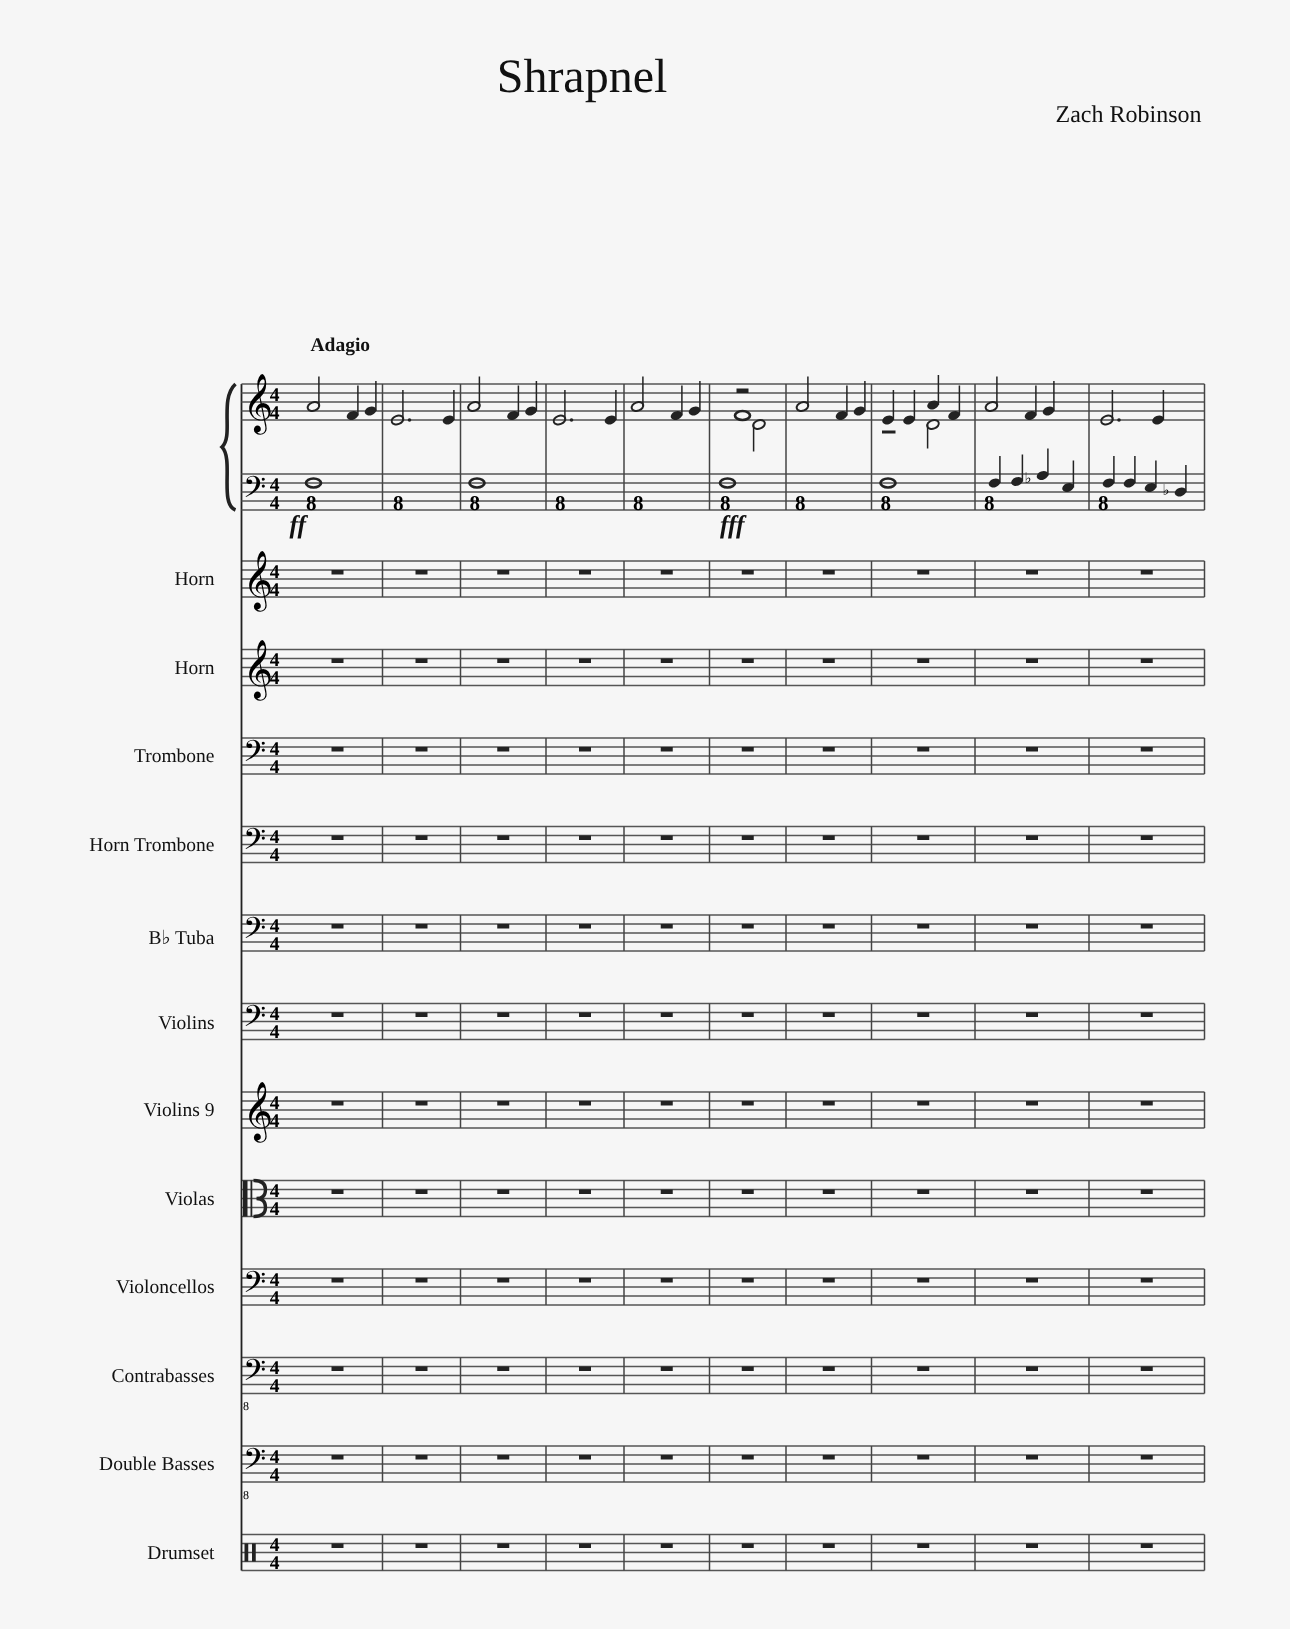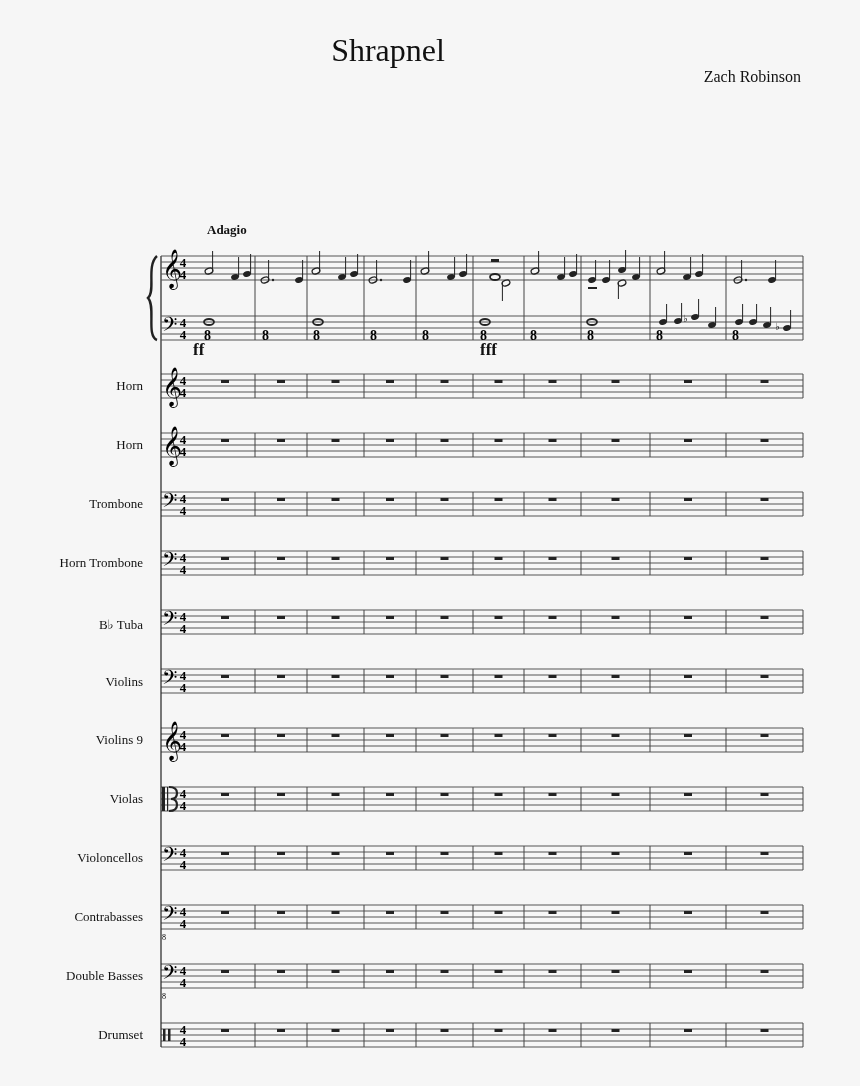--- a/index.html
+++ b/index.html
@@ -2,21 +2,21 @@
 <html><head>
 <meta charset="utf-8">
 <style>
   html, body { margin: 0; padding: 0; }
   body { width: 860px; height: 1086px; background: #f6f6f6; position: relative; overflow: hidden;
          font-family: "Liberation Serif", "DejaVu Serif", serif; color: #111; }
   .title { position: absolute; left: 0; width: 776px; top: 32px; text-align: center; font-size: 32px; }
   .composer { position: absolute; right: 59px; top: 68px; font-size: 16px; text-align: right; }
   .tempo { position: absolute; left: 207px; top: 222px; font-size: 13px; font-weight: bold; }
   .label { position: absolute; right: 717px; font-size: 13px; white-space: nowrap; text-align: left; }
-  .dyn { position: absolute; font-size: 17px; font-weight: bold; }
+  .dyn { position: absolute; font-size: 17px; font-weight: bold; font-style: italic; }
   svg#score { position: absolute; left: 0; top: 0; }
 </style>
 </head>
 <body>
 
 <div class="title">Shrapnel</div>
 <div class="composer">Zach Robinson</div>
 <div class="tempo">Adagio</div>
 
 <div class="dyn" style="left:193px; top:340px;">ff</div>

